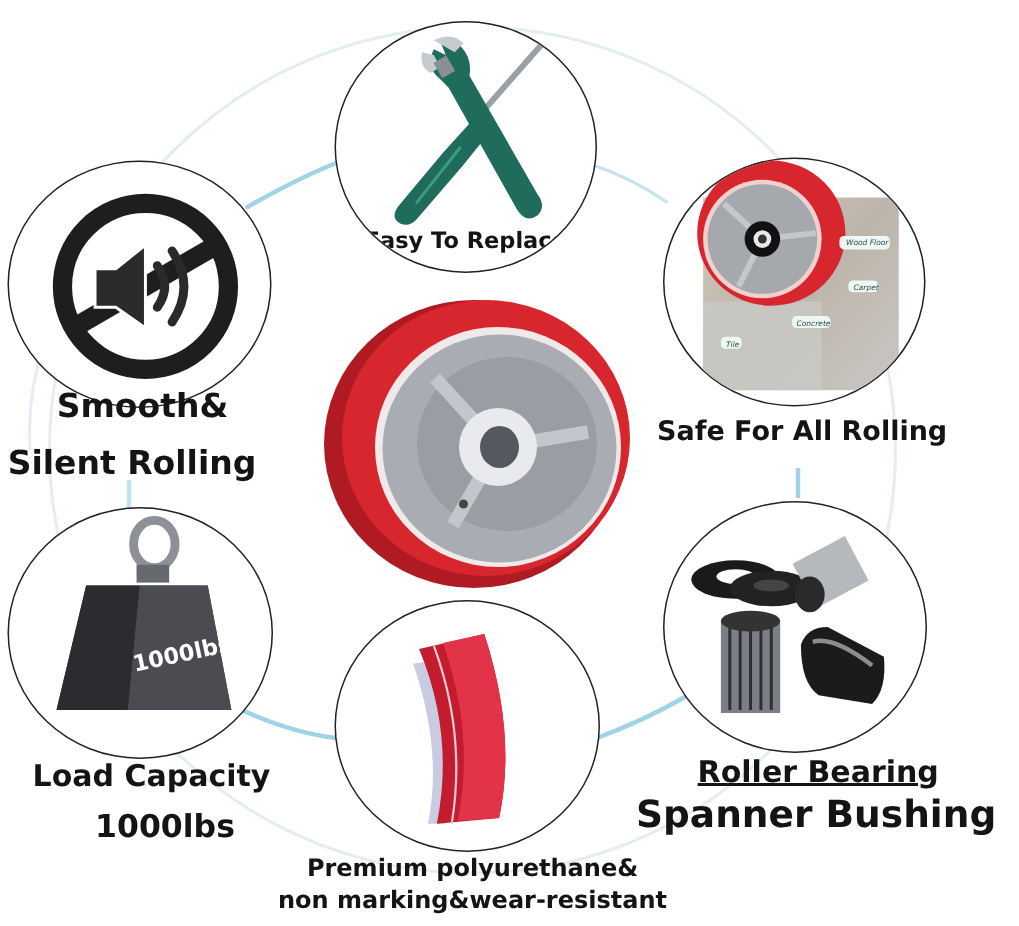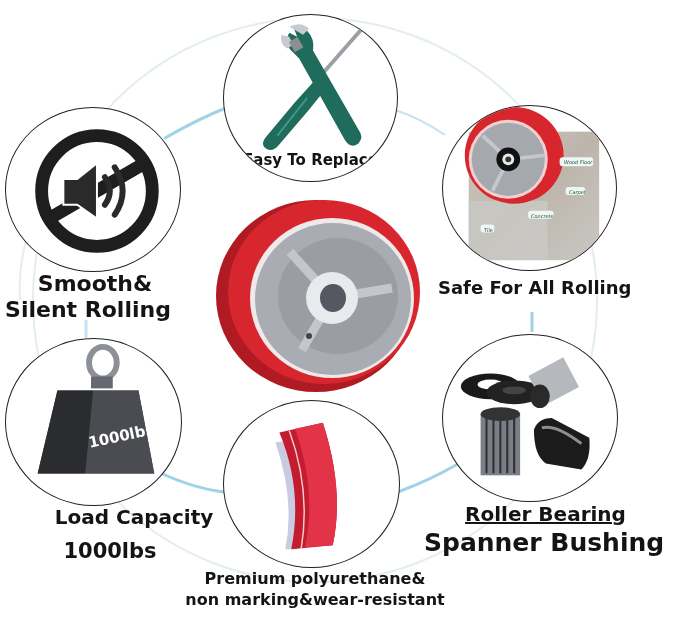--- a/index.html
+++ b/index.html
@@ -76,21 +76,21 @@
 
   <div class="badge" style="left:5px;top:107px;width:176px;height:165px;">
     <svg viewBox="0 0 176 165">
       <circle cx="92" cy="84" r="56" fill="none" stroke="#1e1e1e" stroke-width="13"></circle>
       <line x1="40" y1="114" x2="140" y2="56" stroke="#1e1e1e" stroke-width="13"></line>
       <path d="M 58 72 L 72 72 L 92 56 L 92 112 L 72 98 L 58 98 Z" fill="#2a2a2a" stroke="#fff" stroke-width="2"></path>
       <path d="M 100 70 Q 110 84 100 98" fill="none" stroke="#2a2a2a" stroke-width="6" stroke-linecap="round"></path>
       <path d="M 110 60 Q 126 84 110 108" fill="none" stroke="#2a2a2a" stroke-width="6" stroke-linecap="round"></path>
     </svg>
   </div>
-  <div class="label" style="left:0;top:272px;width:190px;font-size:22px;">Smooth&amp;</div>
+  <div class="label" style="left:0;top:260px;width:190px;font-size:22px;">Smooth&amp;</div>
   <div class="label" style="left:0;top:298px;width:176px;font-size:22px;">Silent Rolling</div>
 
   <svg class="center-wheel" style="left:206px;top:194px;" width="232" height="200" viewBox="0 0 232 200">
     <ellipse cx="110" cy="102" rx="100" ry="96" fill="#b01a22"></ellipse>
     <ellipse cx="118" cy="98" rx="96" ry="92" fill="#d7262e"></ellipse>
     <ellipse cx="126" cy="104" rx="82" ry="80" fill="#efe9ea"></ellipse>
     <ellipse cx="127" cy="105" rx="78" ry="76" fill="#a9acb2"></ellipse>
     <ellipse cx="132" cy="102" rx="60" ry="58" fill="#9a9da3"></ellipse>
     <path d="M 126 104 L 84 58 M 126 104 L 186 94 M 126 104 L 96 156" stroke="#c3c6cb" stroke-width="9"></path>
     <ellipse cx="126" cy="104" rx="26" ry="26" fill="#e9eaed"></ellipse>
@@ -101,21 +101,21 @@
   <div class="badge" style="left:5px;top:338px;width:177px;height:168px;">
     <svg viewBox="0 0 177 168">
       <ellipse cx="98" cy="24" rx="14" ry="16" fill="none" stroke="#8d9197" stroke-width="6"></ellipse>
       <rect x="86" y="38" width="22" height="12" fill="#666a70"></rect>
       <path d="M 52 52 L 134 52 L 150 136 L 32 136 Z" fill="#3a3c40"></path>
       <path d="M 88 52 L 134 52 L 150 136 L 80 136 Z" fill="#4a4c51"></path>
       <path d="M 52 52 L 88 52 L 80 136 L 32 136 Z" fill="#2b2c30"></path>
     </svg>
     <div style="position:absolute;left:82px;top:88px;font-size:15px;color:#fff;font-weight:bold;transform:rotate(-12deg);">1000lbs</div>
   </div>
-  <div class="label" style="left:0;top:506px;width:202px;font-size:20px;padding-left:33px;">Load Capacity</div>
+  <div class="label" style="left:0;top:506px;width:202px;font-size:20px;">Load Capacity</div>
   <div class="label" style="left:20px;top:540px;width:180px;font-size:21px;">1000lbs</div>
 
   <div class="badge" style="left:223px;top:400px;width:177px;height:168px;">
     <svg viewBox="0 0 177 168">
       <path d="M 52 42 Q 72 100 62 150 L 74 150 Q 84 100 64 40 Z" fill="#c9cbe0"></path>
       <path d="M 56 32 L 100 22 Q 122 90 110 146 L 68 150 Q 80 90 56 32 Z" fill="#c21c2e"></path>
       <path d="M 72 28 L 100 22 Q 122 90 110 146 L 82 148 Q 94 90 72 28 Z" fill="#e23348"></path>
       <path d="M 66 30 Q 88 90 78 150" fill="none" stroke="#f7c8cf" stroke-width="1.5"></path>
     </svg>
   </div>

